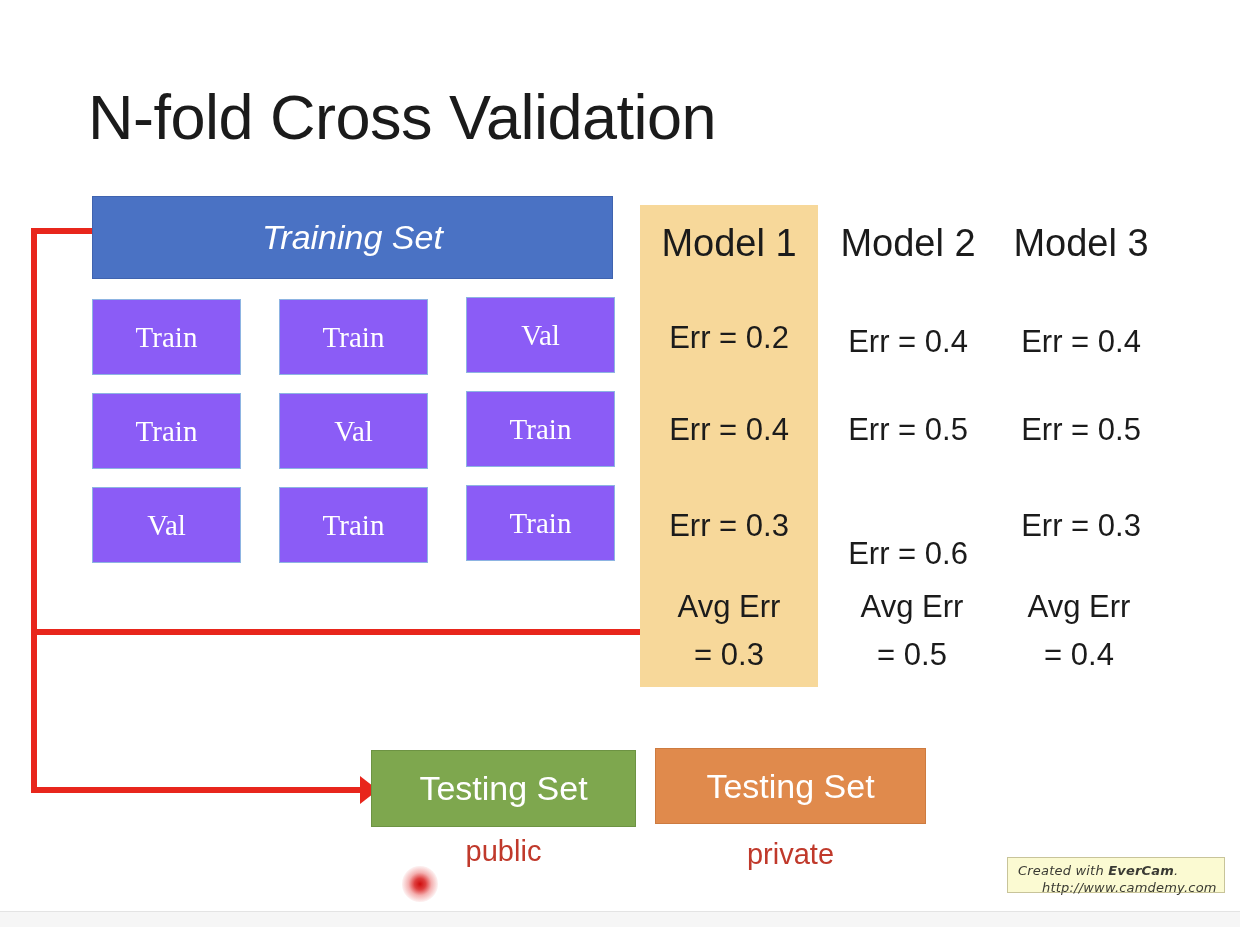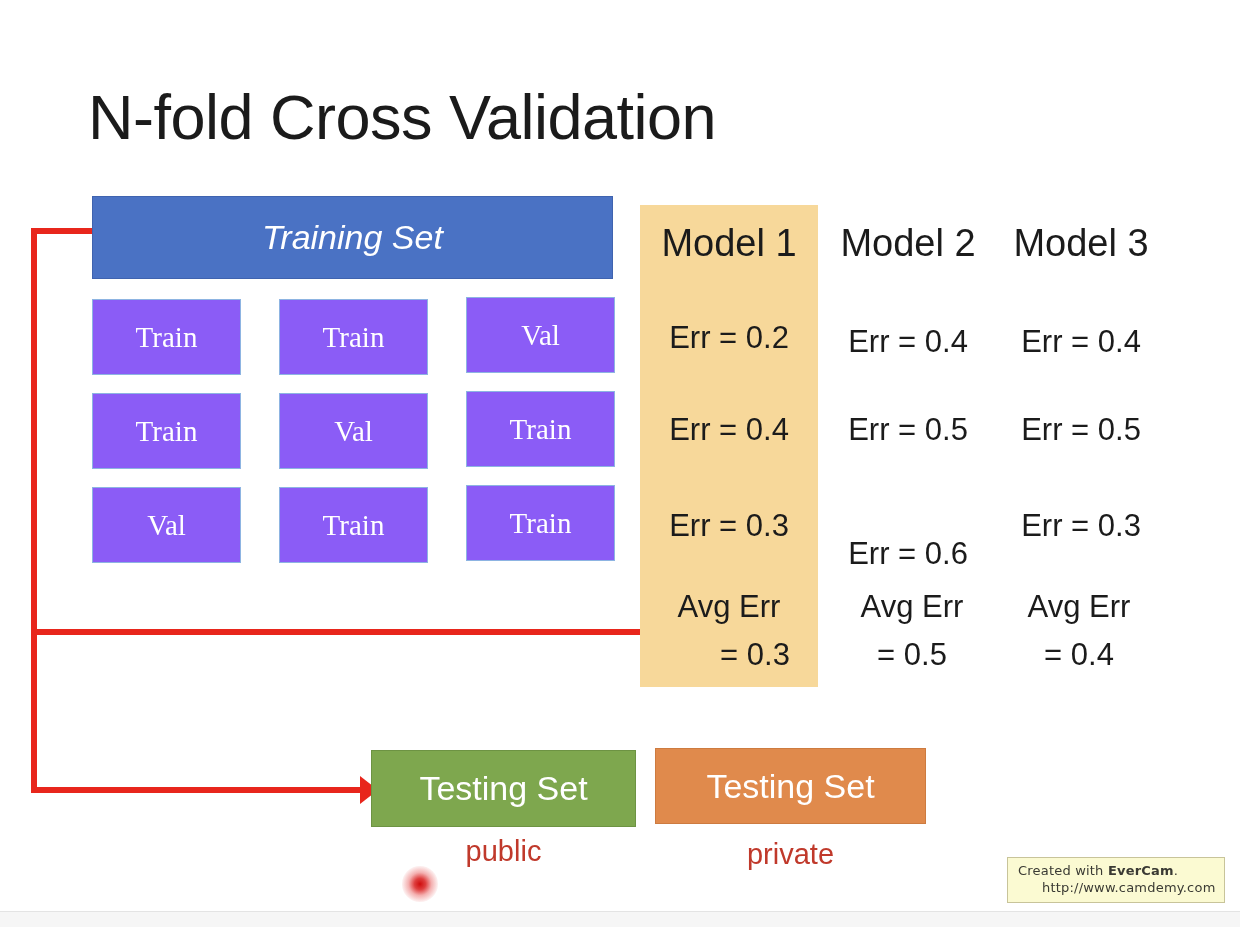--- a/index.html
+++ b/index.html
@@ -172,27 +172,28 @@
         rgba(240,150,150,0.18) 68%,
         rgba(255,255,255,0) 85%);
   }
 
   
   #watermark {
     position: absolute;
     left: 1007px;
     top: 857px;
     width: 218px;
-    height: 46px;
+    height: 36px;
     box-sizing: border-box;
     background: #fbfad2;
     border: 1px solid #c8c49a;
     padding: 4px 8px 4px 10px;
     font-family: "DejaVu Sans", sans-serif;
     color: #3a3a33;
+    font-style: italic;
   }
   #watermark .wm-line1 {
     font-size: 13px;
     line-height: 17px;
     letter-spacing: 0.2px;
     white-space: nowrap;
   }
   #watermark .wm-brand { font-weight: bold; }
   #watermark .wm-line2 {
     font-size: 13px;
@@ -260,21 +261,21 @@
     <span>Train</span>
   </div>
 
   <div id="model1-highlight"></div>
 
   <div class="model-col model-head" style="left:640px; top:224px;">Model 1</div>
   <div class="model-col model-err" style="left:640px; top:319px;text-align:center;">Err = 0.2</div>
   <div class="model-col model-err" style="left:640px; top:411px;">Err = 0.4</div>
   <div class="model-col model-err" style="left:640px; top:507px;">Err = 0.3</div>
   <div class="model-col model-avg" style="left:640px; top:586px;">Avg Err</div>
-  <div class="model-col model-avg" style="left:640px; top:634px;margin-left:26px;">= 0.3</div>
+  <div class="model-col model-avg" style="left:640px; top:634px;">= 0.3</div>
 
   <div class="model-col model-head" style="left:819px; top:224px;">Model 2</div>
   <div class="model-col model-err" style="left:819px; top:323px;">Err = 0.4</div>
   <div class="model-col model-err" style="left:819px; top:411px;">Err = 0.5</div>
   <div class="model-col model-err" style="left:819px; top:507px;margin-top:28px;">Err = 0.6</div>
   <div class="model-col model-avg" style="left:823px; top:586px;">Avg Err</div>
   <div class="model-col model-avg" style="left:823px; top:634px;">= 0.5</div>
 
   <div class="model-col model-head" style="left:992px; top:224px;">Model 3</div>
   <div class="model-col model-err" style="left:992px; top:323px;">Err = 0.4</div>

